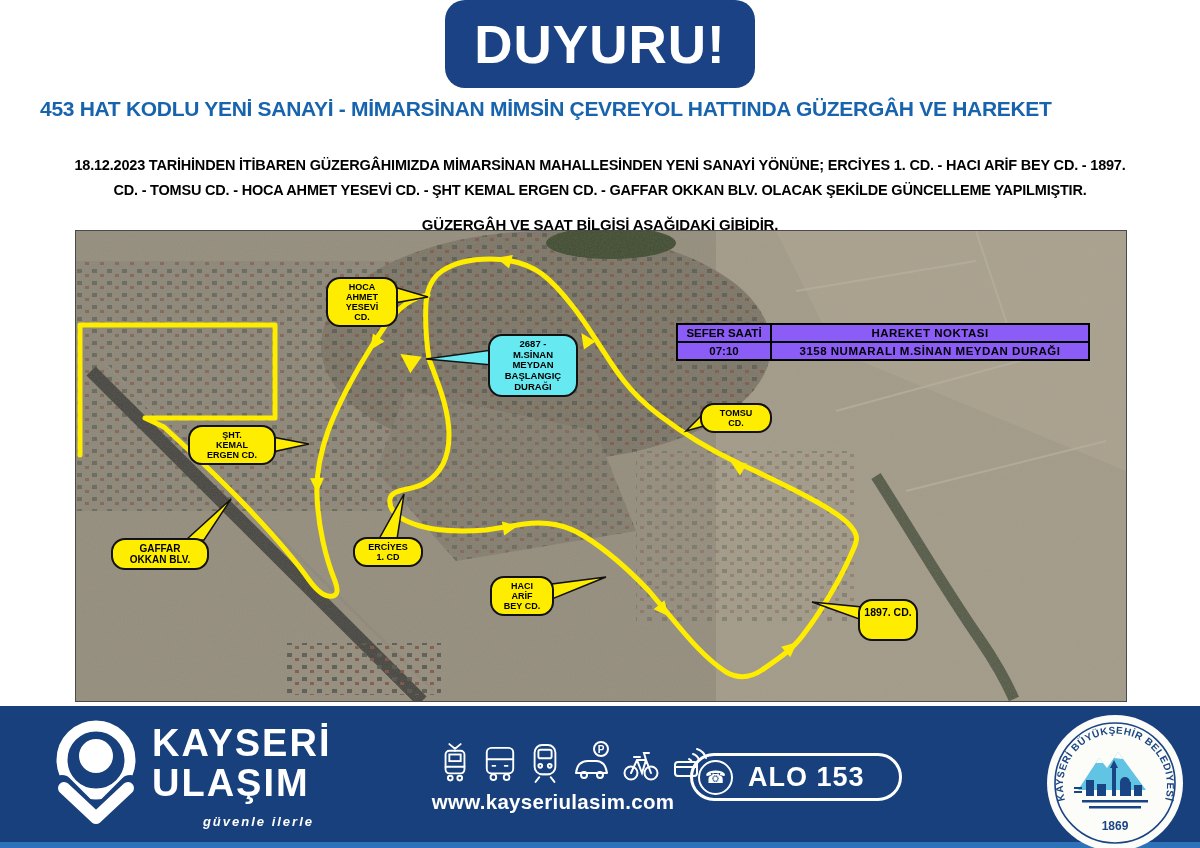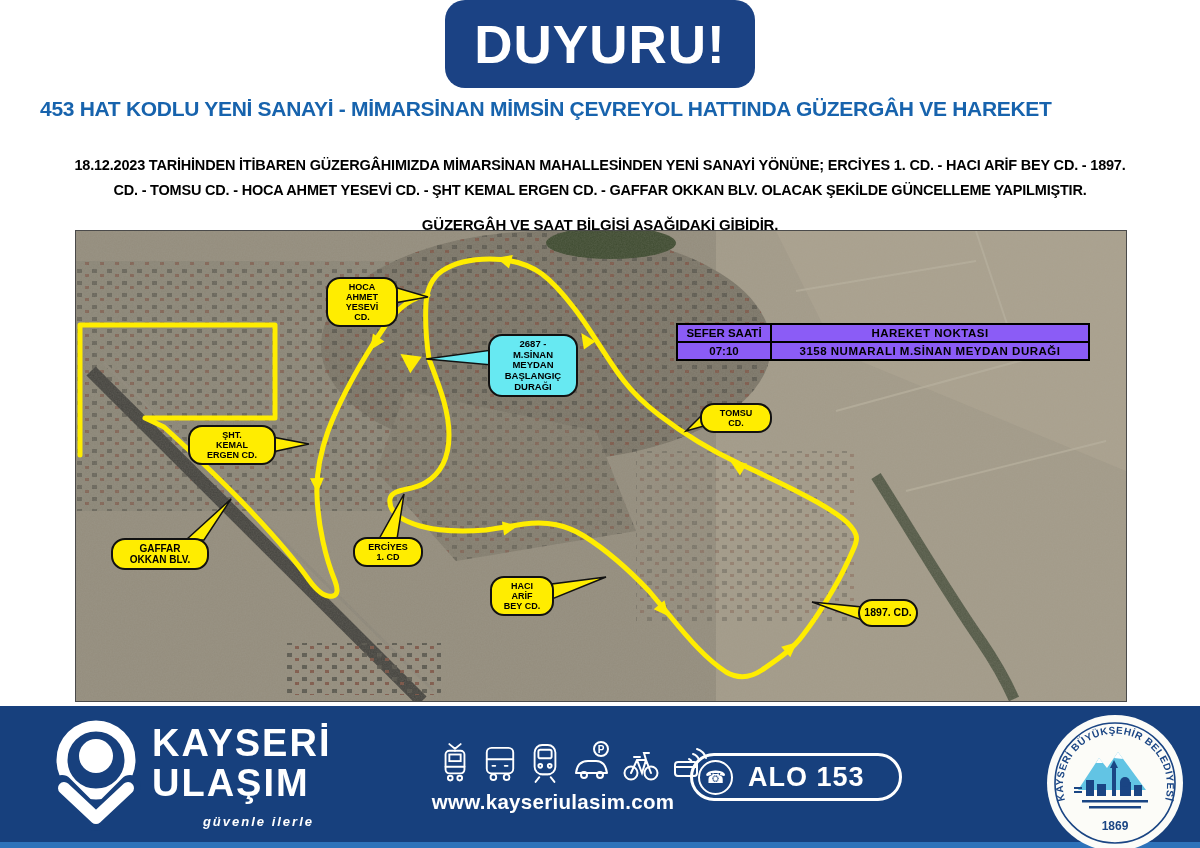--- a/index.html
+++ b/index.html
@@ -25,21 +25,21 @@
           color:#000;font-weight:bold;font-size:9px;line-height:1.12;text-align:center;
           white-space:pre-line;padding:3px 4px;box-sizing:border-box;z-index:4;}
   .mlabel.cyan{background:#67e9f2;}
   .lab-hoca   {left:250px;top:46px; width:72px;}
   .lab-start  {left:412px;top:103px;width:90px;font-size:9.5px;}
   .lab-tomsu  {left:624px;top:172px;width:72px;}
   .lab-sht    {left:112px;top:194px;width:88px;}
   .lab-erciyes{left:277px;top:306px;width:70px;}
   .lab-gaffar {left:35px; top:307px;width:98px;font-size:10px;}
   .lab-haci   {left:414px;top:345px;width:64px;}
-  .lab-1897   {left:782px;top:368px;width:60px;font-size:10.5px;padding-top:6px;padding-bottom:6px;}
+  .lab-1897   {left:782px;top:368px;width:60px;font-size:10.5px;padding-top:6px;padding-bottom:20px;}
   .sched{position:absolute;left:600px;top:52px;width:410px;z-index:4;border:2px solid #000;
          background:#8b5cf6;color:#000;font-weight:bold;font-size:11.5px;margin-top:40px;}
   .sched .row{display:flex;}
   .sched .row+.row{border-top:2px solid #000;}
   .sched .c1{width:92px;border-right:2px solid #000;text-align:center;padding:2px 0;}
   .sched .c2{flex:1;text-align:center;padding:2px 0;letter-spacing:0.5px;}
   
   .footer{position:absolute;left:0;top:706px;width:1200px;height:142px;background:#17407d;}
   .footer .strip{position:absolute;left:0;bottom:0;width:100%;height:6px;background:#2e73ba;}
   .brand{position:absolute;left:152px;top:724px;color:#fff;font-weight:bold;font-size:38px;

